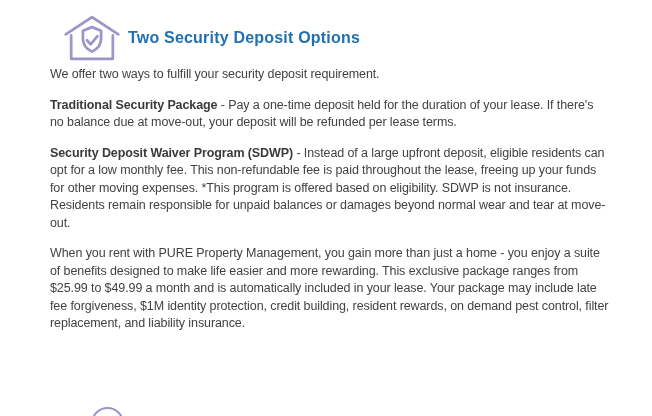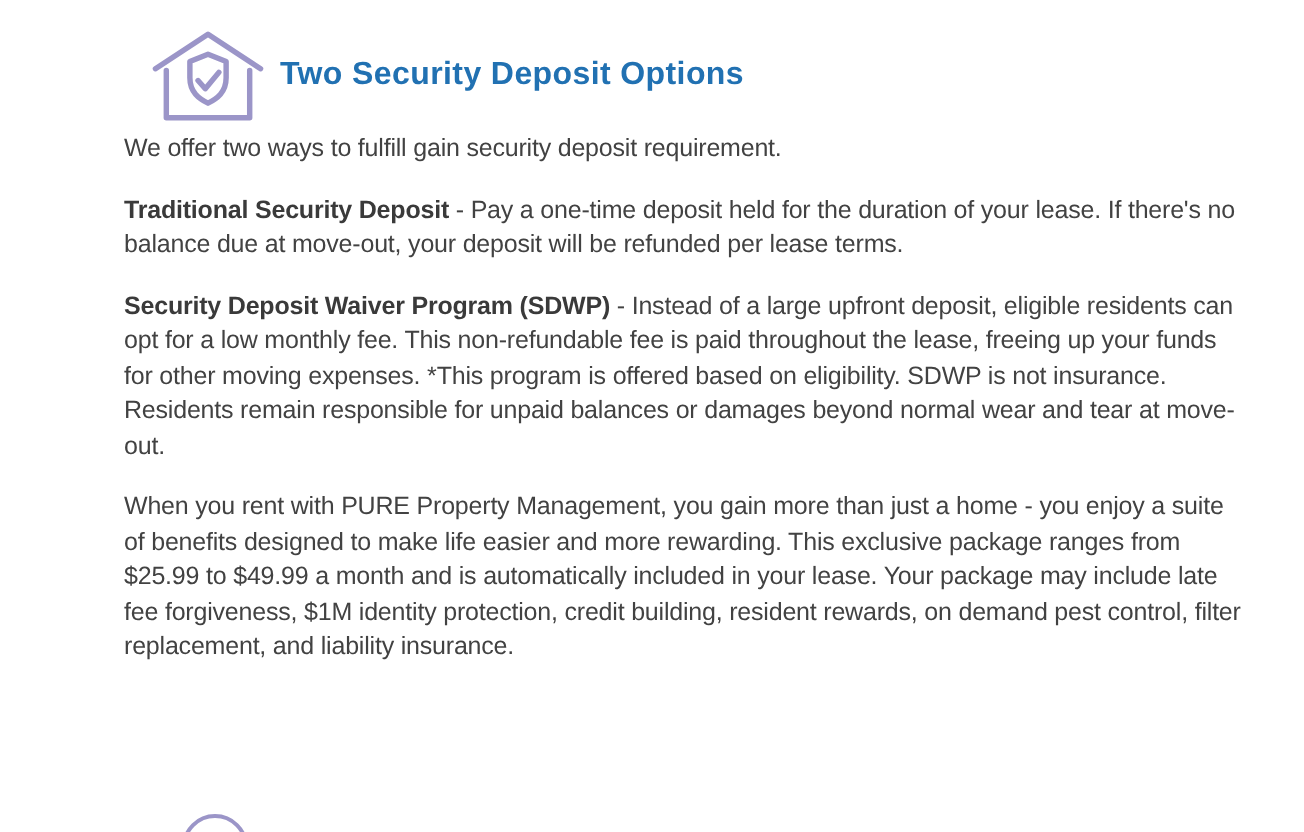--- a/index.html
+++ b/index.html
@@ -7,21 +7,21 @@
   body {
     width: 652px;
     height: 416px;
     background: #ffffff;
     overflow: hidden;
     position: relative;
     font-family: "Liberation Sans", "DejaVu Sans", sans-serif;
   }
   .content {
     position: absolute;
-    left: 62px;
+    left: 50px;
     top: 13px;
     width: 560px;
   }
   .section-header {
     display: flex;
     align-items: center;
   }
   .section-header.first { height: 50px; margin-bottom: 3px; }
   .section-header.second { height: 58px; margin-top: 12px; margin-bottom: 4px; }
   .icon-wrap {
@@ -75,25 +75,25 @@
         <path class="stroke" d="M3 23 L32 4 L61 23"></path>
         <path class="stroke" d="M9 24 V50 H55 V24"></path>
         <path class="stroke" d="M32 15 l10 4 v9 c0 8 -5 11.5 -10 14 c-5 -2.5 -10 -6 -10 -14 v-9 z"></path>
         <path class="stroke" d="M26.5 29.5 l4 4.5 l7.5 -9"></path>
       </svg>
     </span>
     <h2 class="section-heading">Two Security Deposit Options</h2>
   </div>
 
   <p class="body-text">
-    <span>We offer two ways to fulfill gain security deposit requirement.</span>
+    <span>We offer two ways to fulfill your security deposit requirement.</span>
   </p>
 
   <p class="body-text">
-    <strong>Traditional Security Deposit</strong><span> - Pay a one-time deposit held for the duration of your lease. If there's no balance due at move-out, your deposit will be refunded per lease terms.</span>
+    <strong>Traditional Security Package</strong><span> - Pay a one-time deposit held for the duration of your lease. If there's no balance due at move-out, your deposit will be refunded per lease terms.</span>
   </p>
 
   <p class="body-text">
     <strong>Security Deposit Waiver Program (SDWP)</strong><span> - Instead of a large upfront deposit, eligible residents can opt for a low monthly fee. This non-refundable fee is paid throughout the lease, freeing up your funds for other moving expenses. *This program is offered based on eligibility. SDWP is not insurance. Residents remain responsible for unpaid balances or damages beyond normal wear and tear at move-out.</span>
   </p>
 
 
   <p class="body-text">
     <span>When you rent with PURE Property Management, you gain more than just a home - you enjoy a suite of benefits designed to make life easier and more rewarding. This exclusive package ranges from $25.99 to $49.99 a month and is automatically included in your lease. Your package may include late fee forgiveness, $1M identity protection, credit building, resident rewards, on demand pest control, filter replacement, and liability insurance.</span>
   </p>

